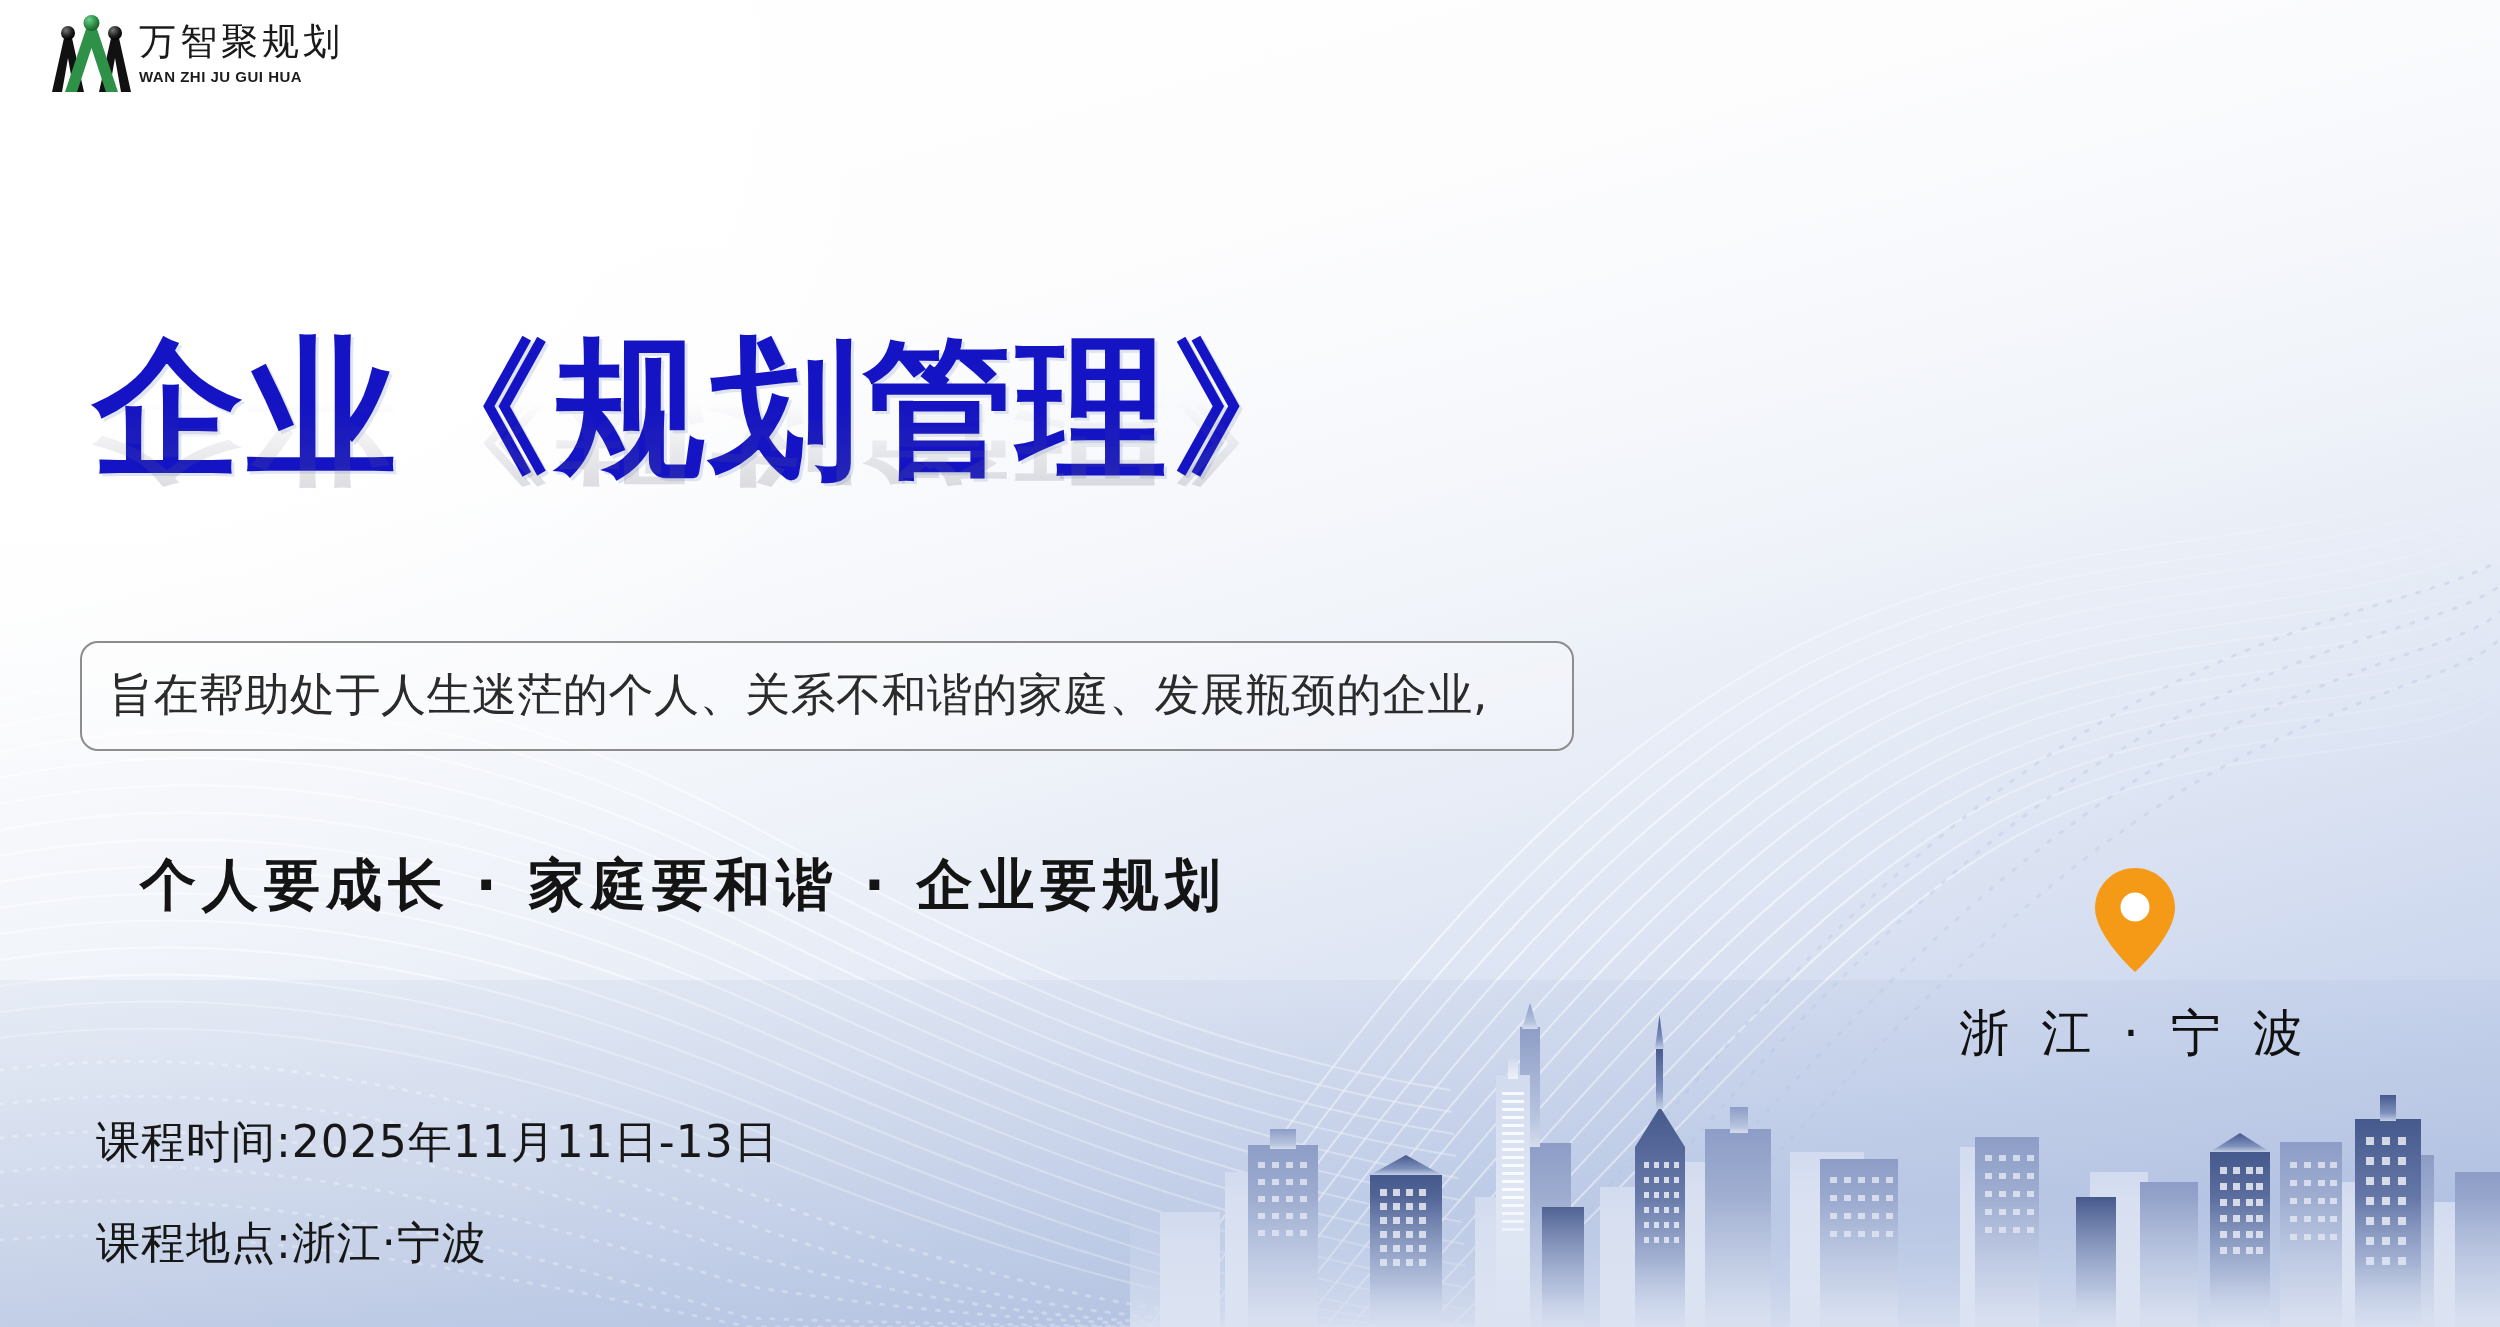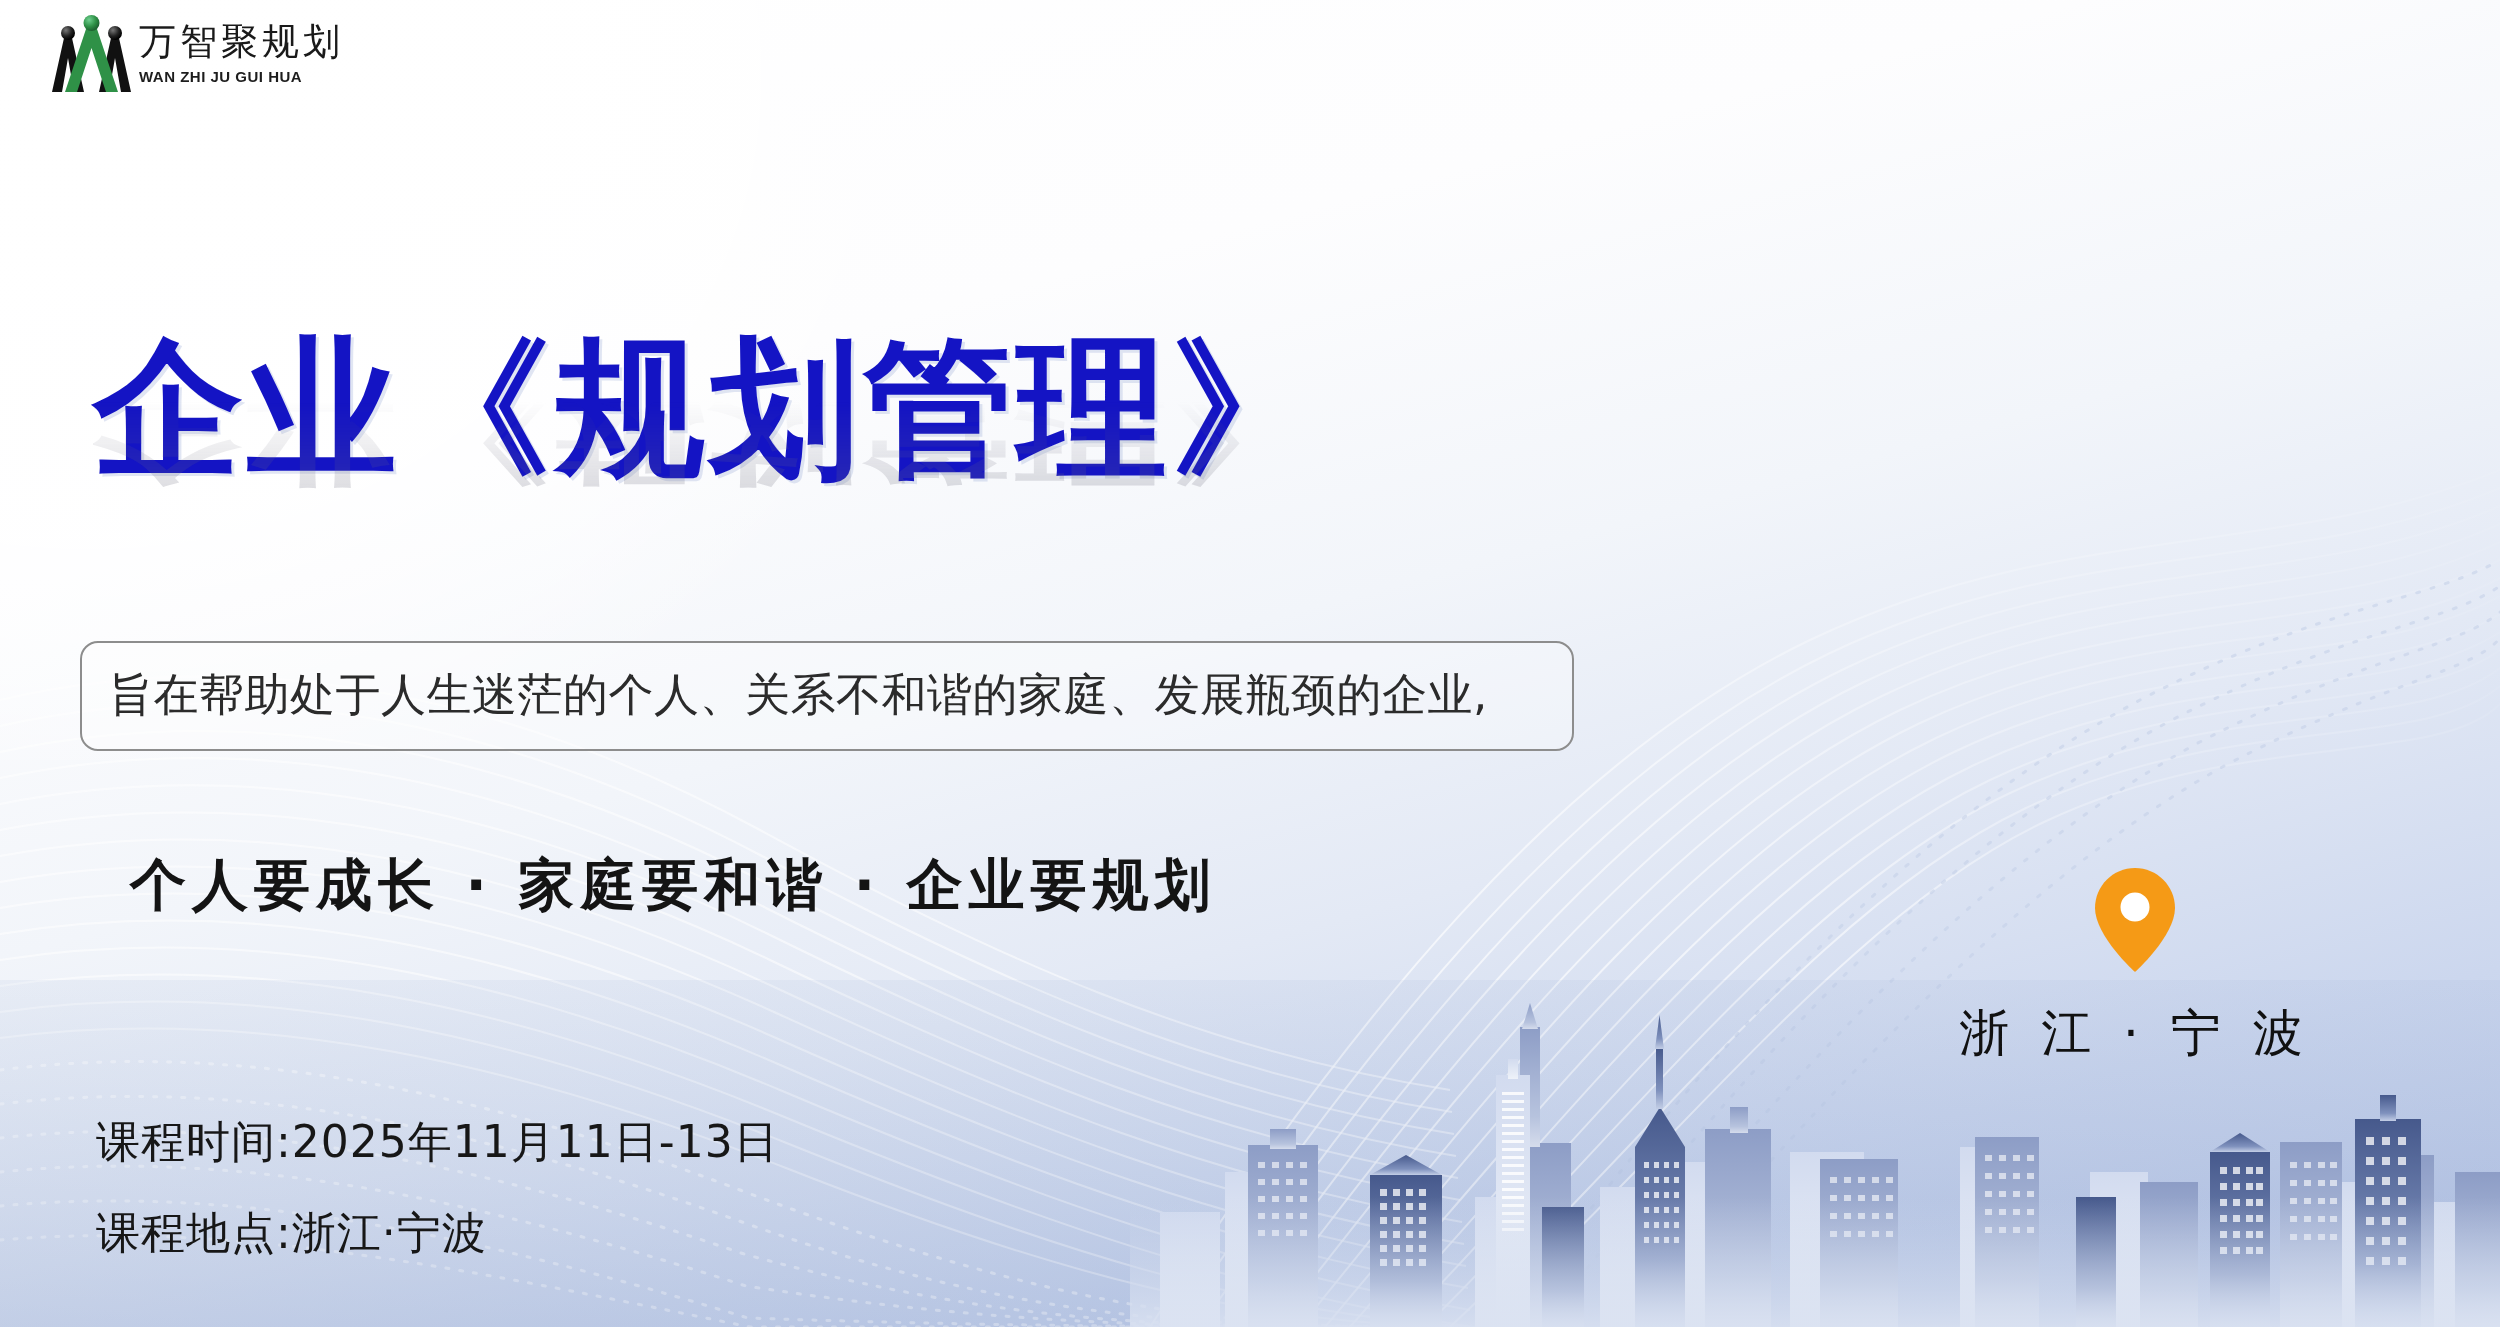--- a/index.html
+++ b/index.html
@@ -116,38 +116,38 @@
     font-size: 45px;
     line-height: 1.42;
     color: #2b2b2b;
     letter-spacing: 0.5px;
     white-space: nowrap;
   }
 
   
   .tagline {
     position: absolute;
-    left: 130px;
+    left: 140px;
     top: 848px;
     font-family: "DejaVu Sans", "Liberation Sans", sans-serif;
     font-size: 56px;
     font-weight: 700;
     letter-spacing: 6px;
     color: #141414;
     white-space: nowrap;
   }
 
   
   .course-info {
     position: absolute;
     left: 96px;
     top: 1113px;
     display: flex;
     flex-direction: column;
-    gap: 32px;
+    gap: 42px;
   }
   .course-line {
     font-family: "DejaVu Sans", "Liberation Sans", sans-serif;
     font-size: 44px;
     color: #171717;
     letter-spacing: 1px;
     white-space: nowrap;
   }
 
   

